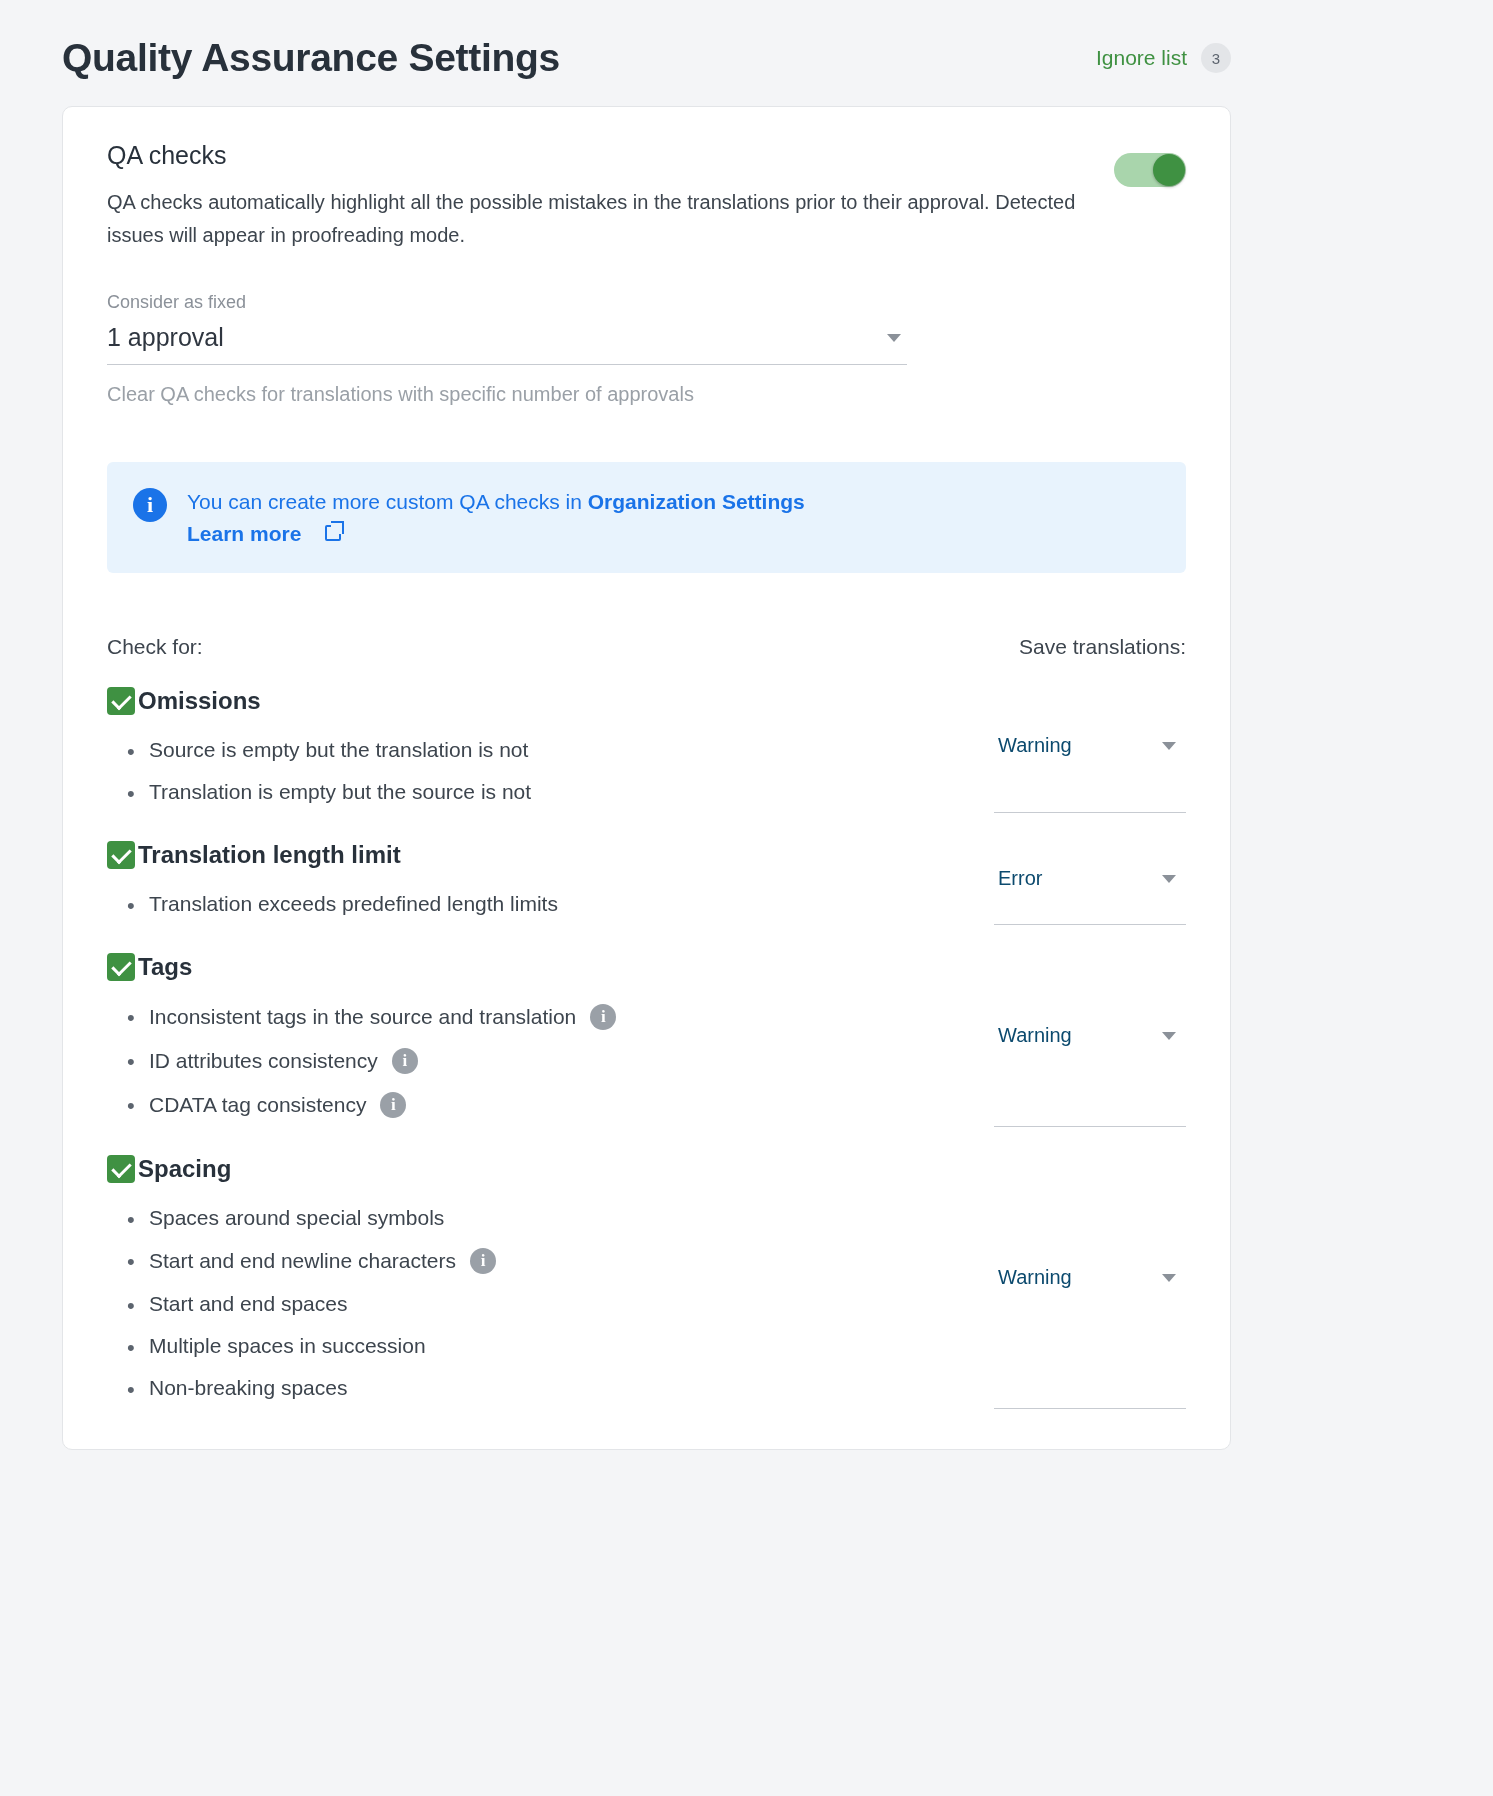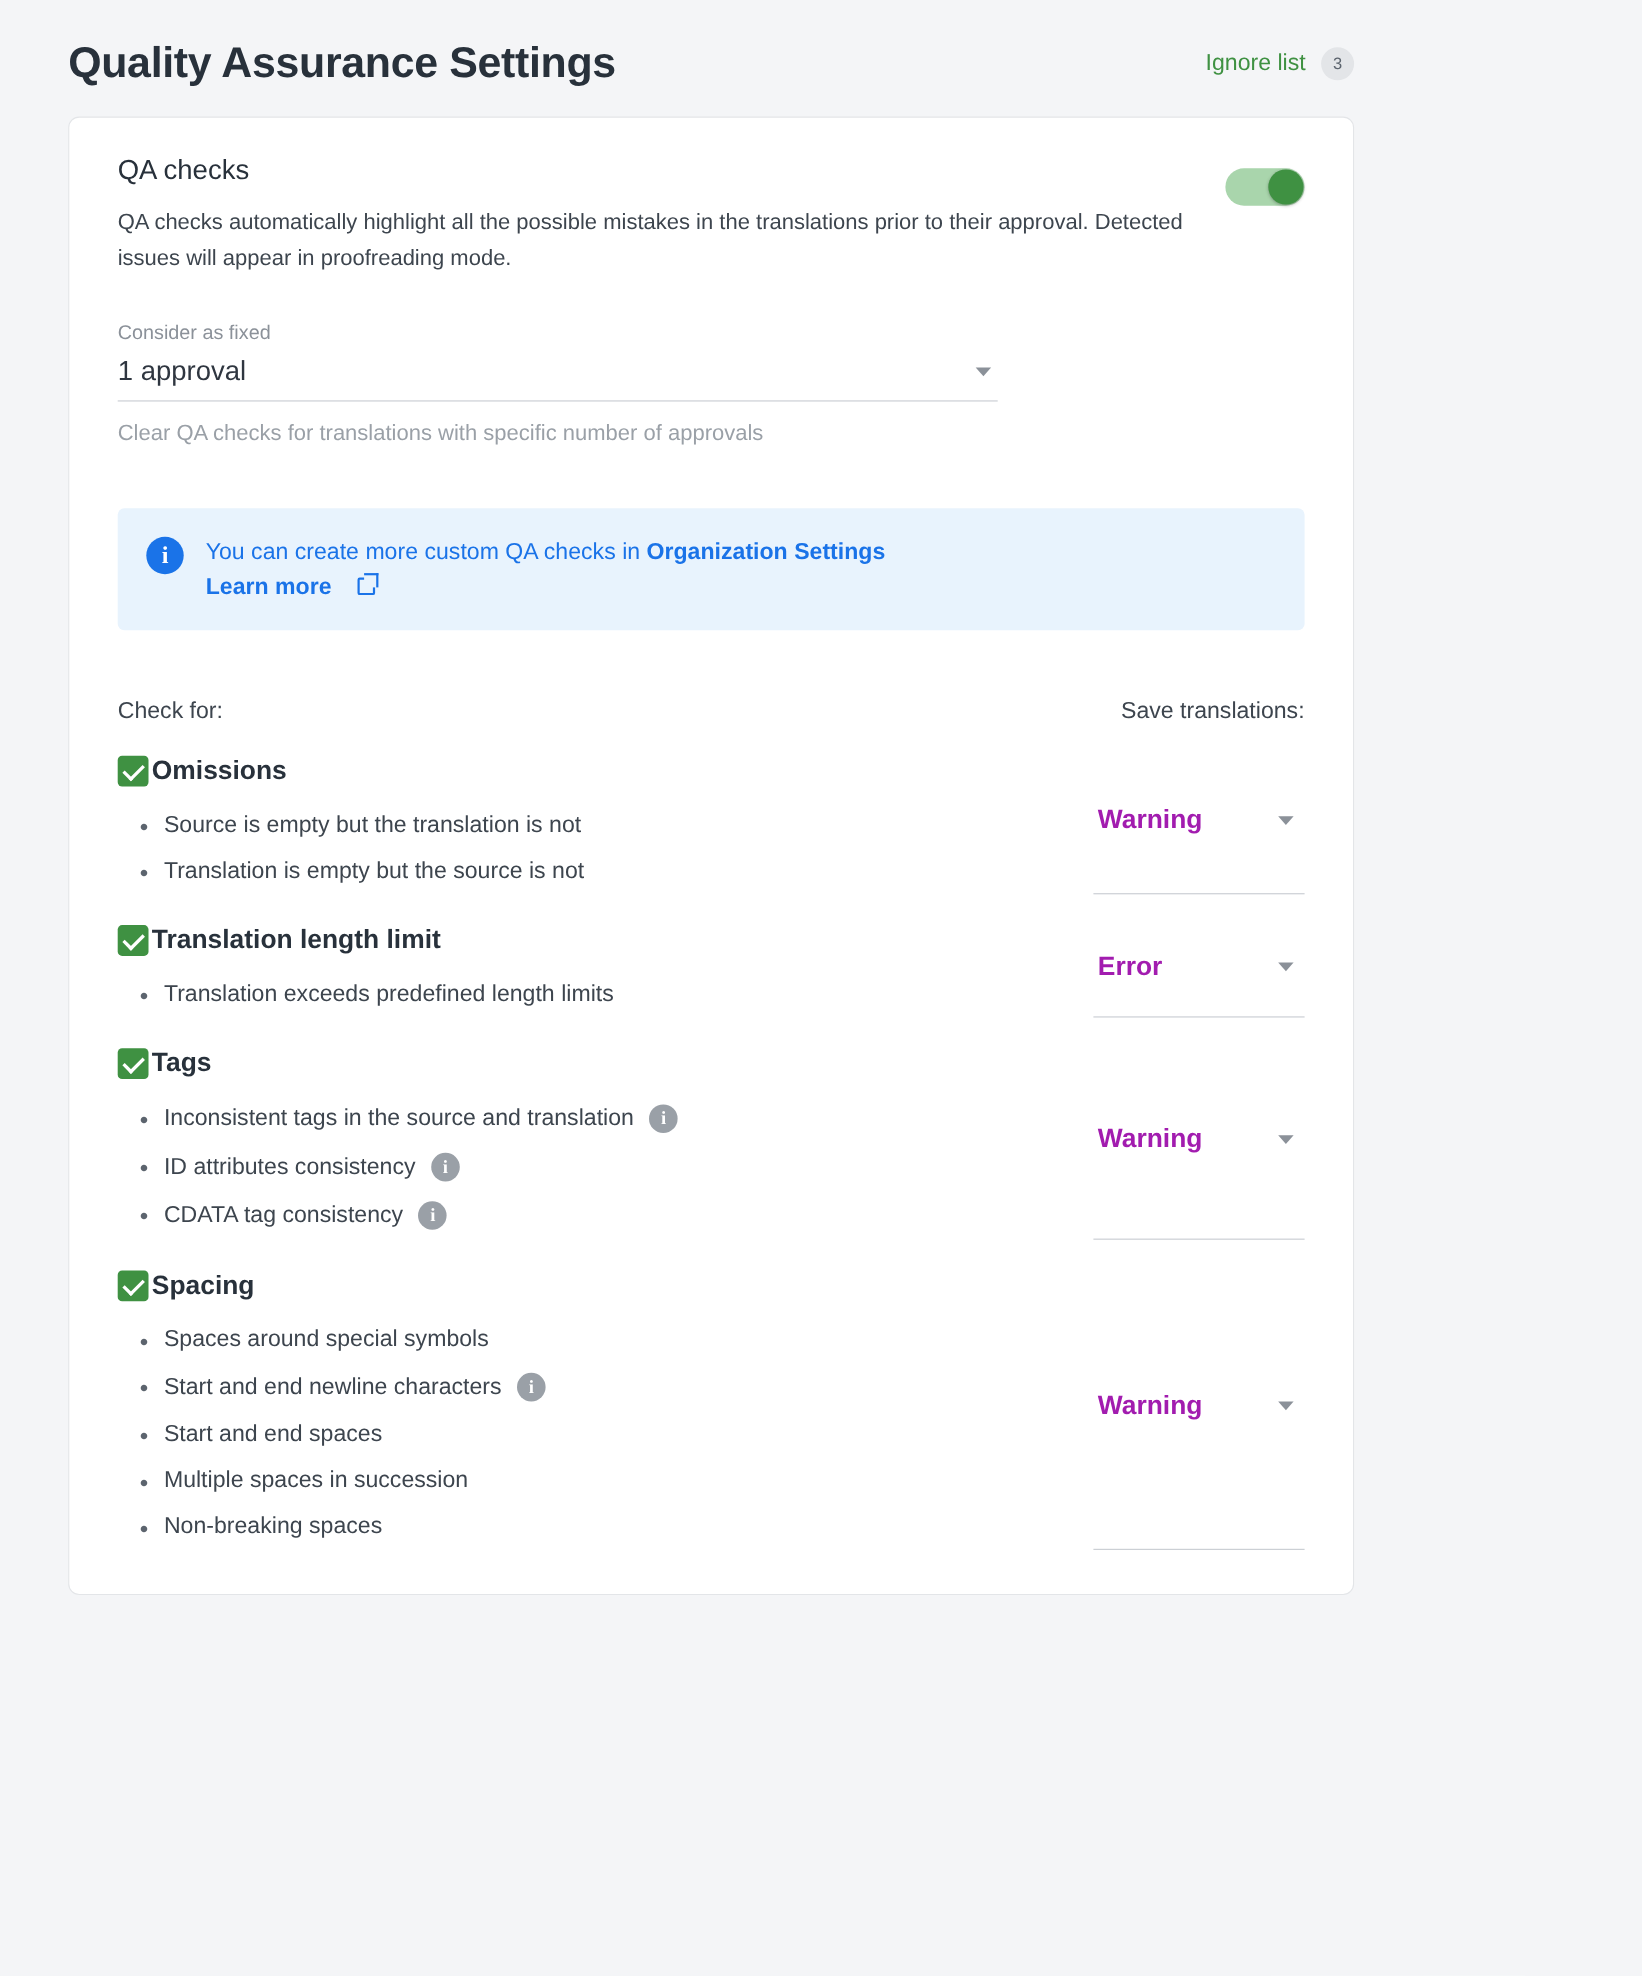--- a/index.html
+++ b/index.html
@@ -279,23 +279,22 @@
     flex: none;
     display: flex;
     align-items: center;
     justify-content: space-between;
     border-bottom: 1px solid #c7cbd1;
     padding: 0 4px 10px 4px;
     margin-top: 2px;
     cursor: pointer;
   }
   .sev-value {
-    font-size: 24px;
-    color: #a21caf;
-    font-weight: bold;
+    font-size: 20px;
+    color: #0c4a6e;
   }
 </style>
 </head>
 <body>
 
 <div class="page">
 
   <div class="page-header">
     <div class="page-title">Quality Assurance Settings</div>
     <div class="header-right">

